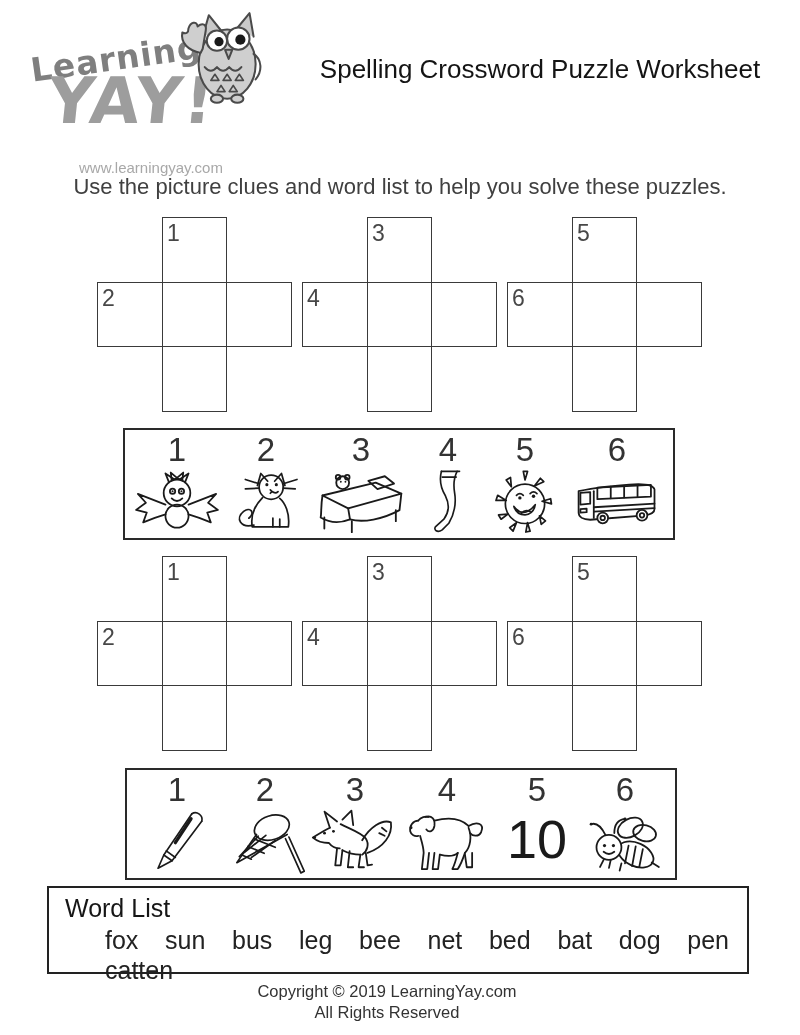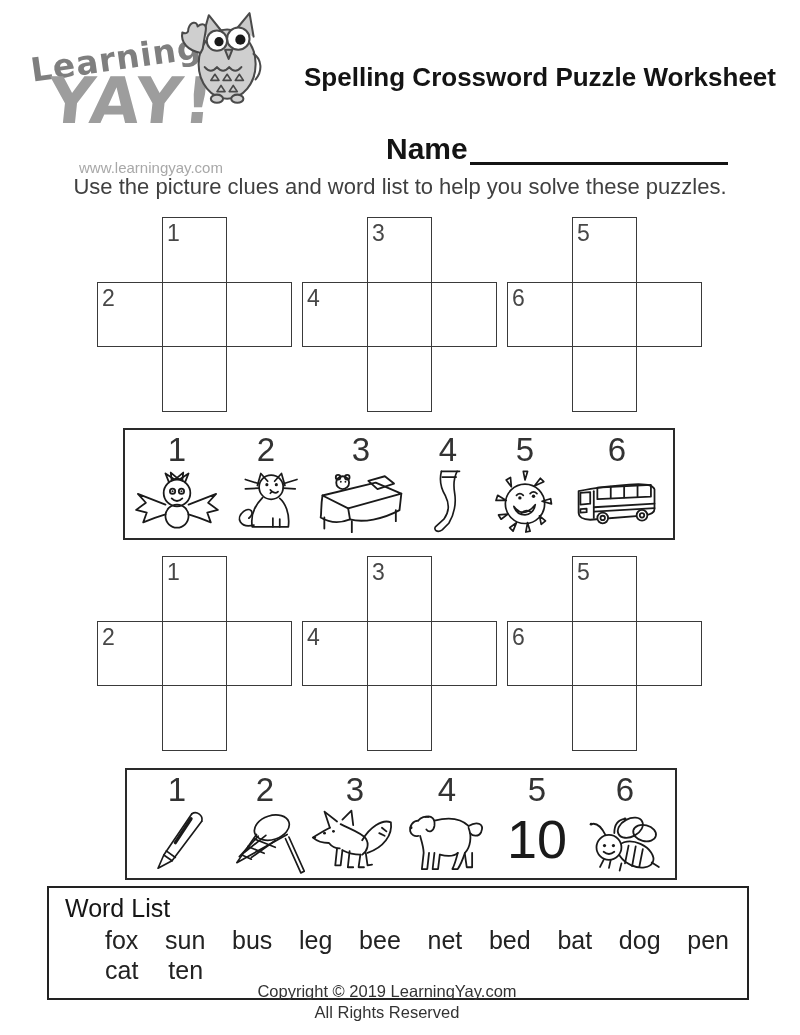--- a/index.html
+++ b/index.html
@@ -14,22 +14,22 @@
        color:#7f7f7f;transform:rotate(-8deg);letter-spacing:1px;
        font-family:"DejaVu Sans",sans-serif;}
   .logo-yay{position:absolute;left:22px;top:56px;font-size:64px;font-weight:bold;
        color:#9d9d9d;transform:skewX(-6deg);letter-spacing:2px;
        font-family:"DejaVu Sans",sans-serif;}
   .logo-url{position:absolute;left:0;top:138px;width:250px;text-align:center;
        font-size:15px;color:#a8a8a8;margin-top:13px;}
   .owl{position:absolute;left:138px;top:0;}
 
   
-  .title{position:absolute;left:285px;top:62px;width:510px;text-align:center;
-       font-size:26px;font-weight:bold;color:#141414;}
+  .title{position:absolute;left:285px;top:54px;width:510px;text-align:center;
+       font-size:26px;font-weight:normal;color:#141414;}
   .name-row{position:absolute;left:386px;top:132px;display:flex;align-items:flex-end;}
   .name-label{font-size:30px;font-weight:bold;color:#141414;line-height:1.1;}
   .name-rule{display:inline-block;width:258px;border-bottom:3px solid #141414;
        height:30px;margin-left:2px;}
   .instructions{position:absolute;left:0;top:174px;width:800px;text-align:center;
        font-size:22px;color:#404040;}
 
   
   .puzzle-row{position:absolute;left:97px;display:flex;gap:10px;}
   .puzzle-row.first{top:217px;}
@@ -46,26 +46,26 @@
   .clue-box{position:absolute;width:552px;height:112px;border:2px solid #2a2a2a;
        box-sizing:border-box;display:flex;padding:3px 6px;background:#fff;}
   .clue-box.first{left:123px;top:428px;}
   .clue-box.second{left:125px;top:768px;}
   .clue-item{flex:1;display:flex;flex-direction:column;align-items:center;}
   .clue-num{font-size:33px;color:#333;line-height:1.05;}
   .clue-icon{flex:1;display:flex;align-items:center;justify-content:center;}
   .ten-text{font-size:54px;color:#1a1a1a;line-height:1;margin-top:-4px;}
 
   
-  .wordlist{position:absolute;left:47px;top:886px;width:702px;height:114px;
+  .wordlist{position:absolute;left:47px;top:886px;width:702px;height:88px;
        border:2px solid #222;box-sizing:border-box;padding:6px 0 0 16px;background:#fff;}
   .wordlist-title{font-size:25px;color:#161616;}
   .wordlist-row1{display:flex;justify-content:space-between;
        padding:3px 18px 0 40px;font-size:25px;color:#222;}
-  .wordlist-row2{display:flex;gap:30px;padding:1px 0 0 40px;font-size:25px;color:#222;}
+  .wordlist-row2{display:flex;padding:1px 0 0 40px;font-size:25px;color:#222;}
 
   
   .footer{position:absolute;left:0;top:981px;width:774px;text-align:center;
        font-size:16.5px;color:#333;line-height:1.28;}
 
   svg.icon{stroke:#1a1a1a;}
 </style>
 </head>
 <body>
 
@@ -90,24 +90,20 @@
         <path d="M40,58 q6,7 12,0 q6,7 12,0 q6,7 12,0" fill="none"></path>
         <path d="M50,65 l4,6 l-8,0 z M62,65 l4,6 l-8,0 z M74,65 l4,6 l-8,0 z" fill="none" stroke-width="1.6"></path>
         <path d="M56,76 l4,6 l-8,0 z M68,76 l4,6 l-8,0 z" fill="none" stroke-width="1.6"></path>
         <ellipse cx="52" cy="89" rx="6" ry="4" fill="#cfcfcf"></ellipse>
         <ellipse cx="72" cy="89" rx="6" ry="4" fill="#cfcfcf"></ellipse>
       </svg>
     </span>
   </div>
 
   <div class="title">Spelling Crossword Puzzle Worksheet</div>
-  <div class="name-row">
-    <span class="name-label">Name</span>
-    <span class="name-rule"></span>
-  </div>
   <div class="instructions">Use the picture clues and word list to help you solve these puzzles.</div>
 
   <div class="puzzle-row first">
     <div class="cross">
       <div class="vbar"></div>
       <div class="hbar"></div>
       <div class="num-down">1</div>
       <div class="num-across">2</div>
     </div>
     <div class="cross">

